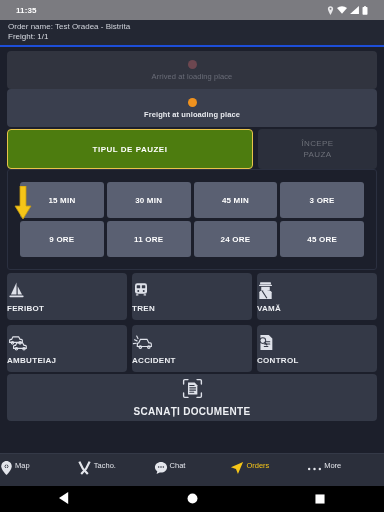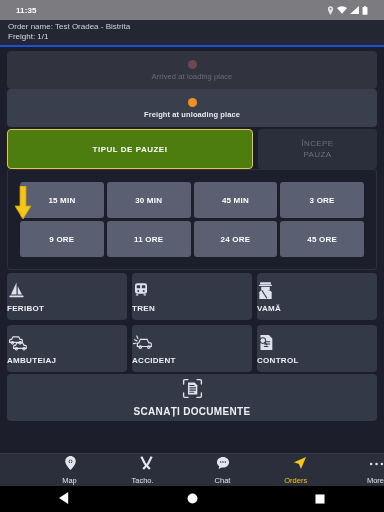--- a/index.html
+++ b/index.html
@@ -82,21 +82,21 @@
     display:flex; flex-direction:column; align-items:center; justify-content:center; gap:3px;
   }
   .scan-btn .lbl { font-size:10px; font-weight:bold; color:#eef0f4; letter-spacing:0.3px; }
 
   
   .bottomnav {
     height:33px; background:#2b2f3b; flex:none;
     display:flex; align-items:center; justify-content:space-around;
     border-top:1px solid #343947;
   }
-  .nav-item { display:flex; flex-direction:column; align-items:flex-end; gap:2px; width:20%; }
+  .nav-item { display:flex; flex-direction:row; align-items:flex-start; gap:2px; width:20%; }
   .nav-item .lbl { font-size:7.5px; color:#e4e6ec; }
   .nav-item.active .lbl { color:#f5c518; font-weight:normal; }
 
   
   .androidnav {
     height:26px; background:#000000; flex:none;
     display:flex; align-items:center; justify-content:space-around;
   }
   .androidnav span { display:block; }
 

